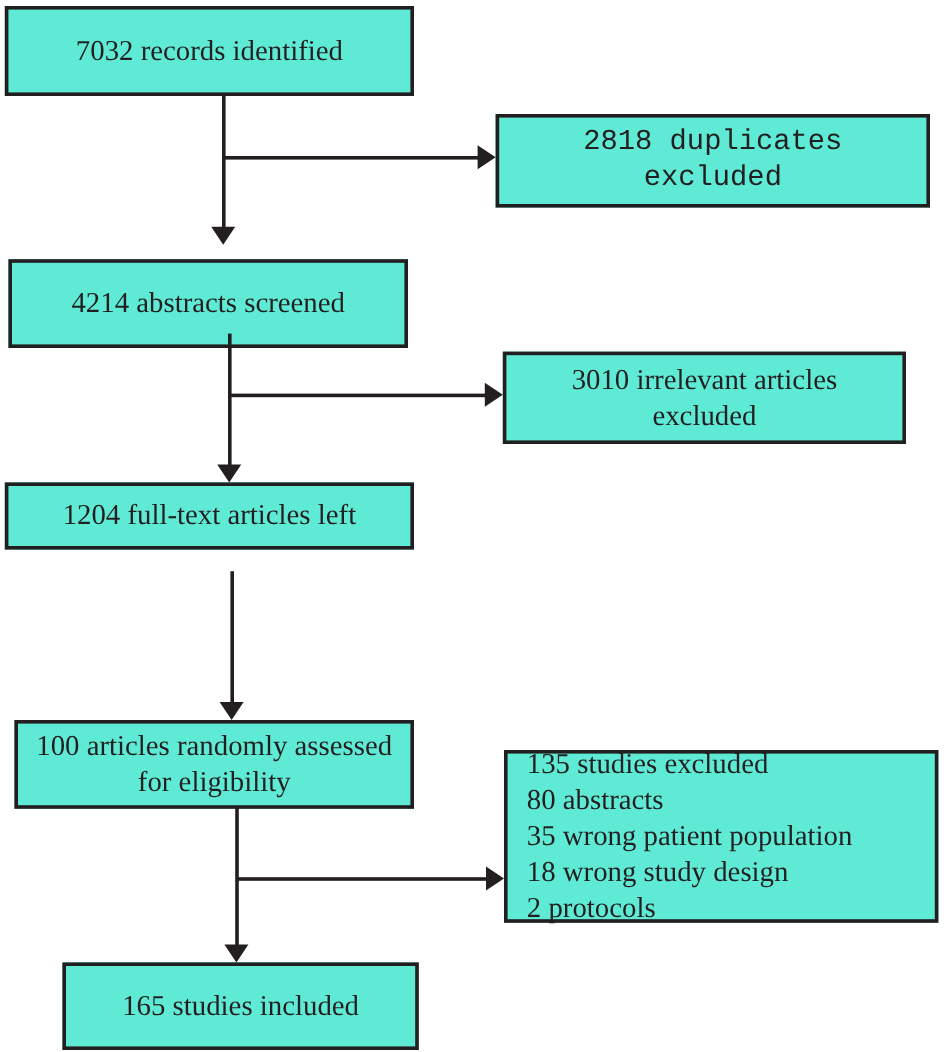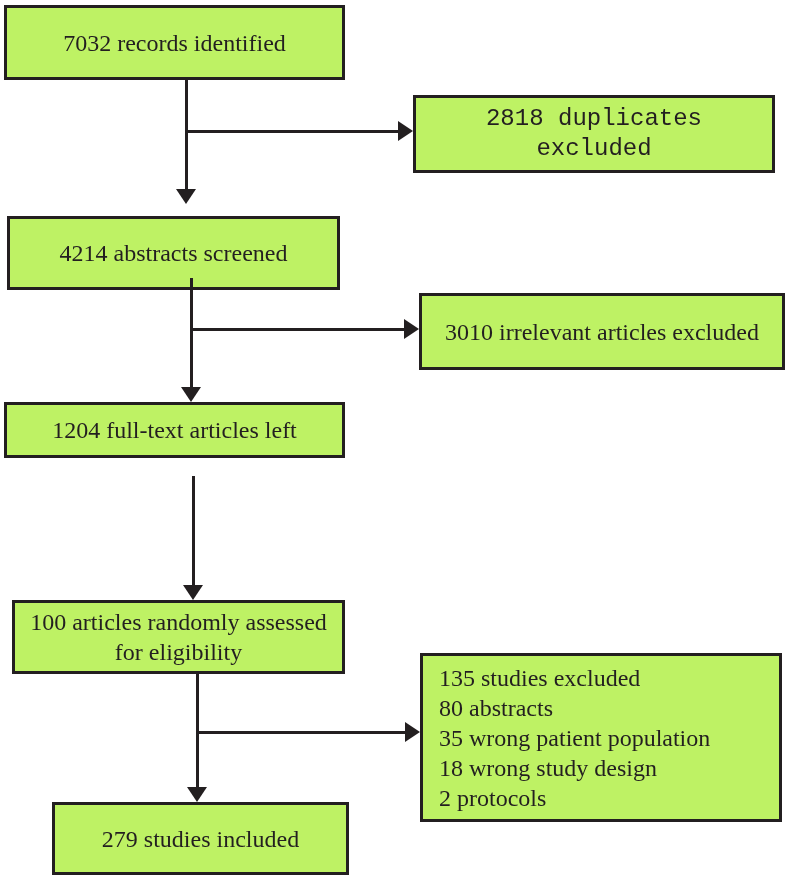--- a/index.html
+++ b/index.html
@@ -14,21 +14,21 @@
     background: #ffffff;
     font-family: "Liberation Serif", "DejaVu Serif", serif;
     color: #231f20;
     font-size: 24px;
     overflow: hidden;
   }
   .box {
     position: absolute;
     box-sizing: border-box;
     border: 3px solid #231f20;
-    background: #bef264;
+    background: #5eead4;
     display: flex;
     align-items: center;
     justify-content: center;
     text-align: center;
     line-height: 1.25;
     padding: 2px 10px;
   }
   .box.left-align {
     justify-content: flex-start;
     text-align: left;
@@ -37,22 +37,22 @@
     align-items: center;
   }
   
   .b-records   { left: 4px;   top: 5px;   width: 341px; height: 75px; }
   .b-abstracts { left: 7px;   top: 204px; width: 333px; height: 74px; margin-top: 12px; }
   .b-fulltext  { left: 4px;   top: 402px; width: 341px; height: 56px; }
   .b-assessed  { left: 12px;  top: 600px; width: 333px; height: 74px; }
   .b-included  { left: 52px;  top: 802px; width: 297px; height: 73px; }
   
   .b-duplicates { left: 413px; top: 95px;  width: 362px; height: 78px; font-family: Liberation Mono, monospace; }
-  .b-irrelevant { left: 419px; top: 293px; width: 366px; height: 77px; align-items: center; }
-  .b-excluded   { left: 420px; top: 653px; width: 362px; height: 169px; }
+  .b-irrelevant { left: 419px; top: 293px; width: 336px; height: 77px; align-items: center; }
+  .b-excluded   { left: 420px; top: 625px; width: 362px; height: 144px; }
 
   
   .vline, .hline { position: absolute; background: #231f20; }
   .vline { width: 3px; }
   .hline { height: 3px; }
 
   .v1 { left: 185px; top: 80px;  height: 112px; }  
   .h1 { left: 186px; top: 130px; width: 214px; }   
   .v2 { left: 190px; top: 278px; height: 112px; }  
   .h2 { left: 191px; top: 328px; width: 215px; }   
@@ -88,21 +88,21 @@
 
   <div class="box b-fulltext">
     <span>1204 full-text articles left</span>
   </div>
 
   <div class="box b-assessed">
     <span>100 articles randomly assessed for eligibility</span>
   </div>
 
   <div class="box b-included">
-    <span>279 studies included</span>
+    <span>165 studies included</span>
   </div>
 
   <div class="box b-duplicates">
     <span>2818 duplicates excluded</span>
   </div>
 
   <div class="box b-irrelevant">
     <span>3010 irrelevant articles excluded</span>
   </div>
 

